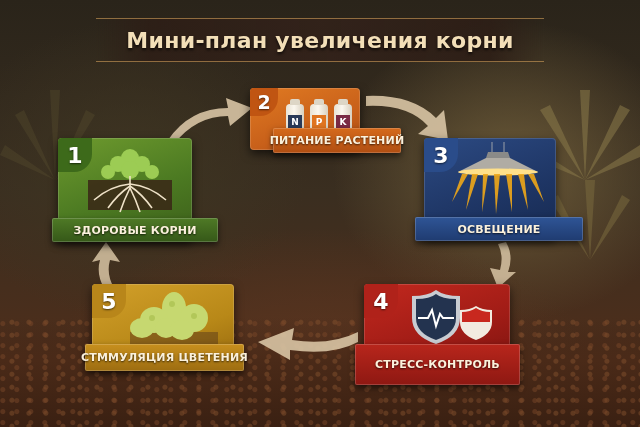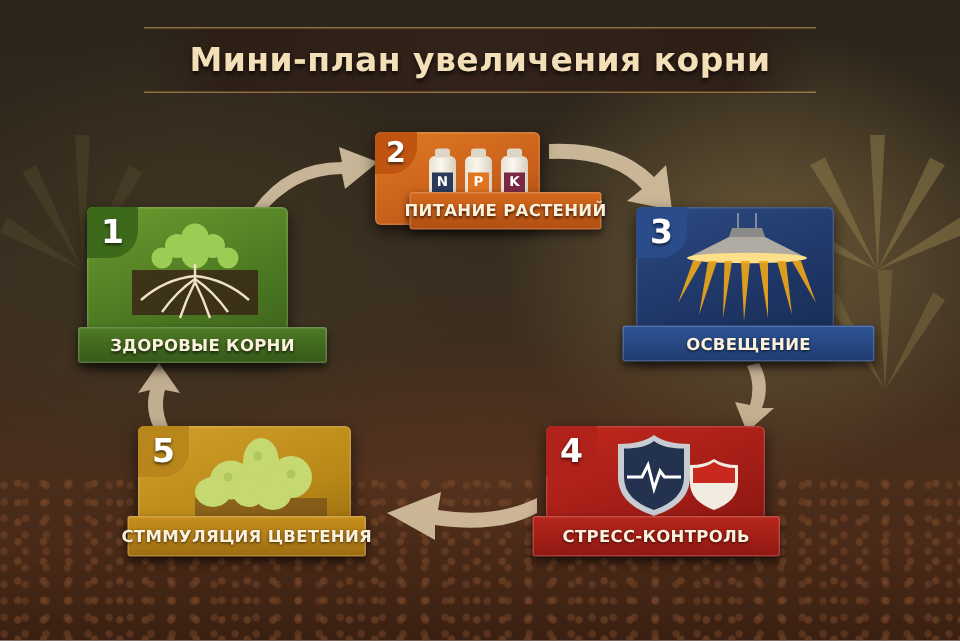--- a/index.html
+++ b/index.html
@@ -74,21 +74,21 @@
   .c3 { left: 424px; top: 138px; width: 132px; height: 100px;
         background: linear-gradient(160deg, #2c4a82 0%, #1e3564 60%, #172a50 100%); }
   .c3 .badge { background: #2a4c8a; }
   .l3 { left: 415px; top: 217px; width: 168px;
         background: linear-gradient(180deg, #2f5596, #1f3b70); }
 
   
   .c4 { left: 364px; top: 284px; width: 146px; height: 82px;
         background: linear-gradient(160deg, #c2281e 0%, #a01c16 60%, #7e1410 100%); }
   .c4 .badge { background: #b0221a; }
-  .l4 { left: 355px; top: 344px; width: 165px; height: 27px;
+  .l4 { left: 355px; top: 344px; width: 165px; height: 41px;
         background: linear-gradient(180deg, #b8261c, #8e1812); }
 
   
   .c5 { left: 92px; top: 284px; width: 142px; height: 82px;
         background: linear-gradient(160deg, #d2a02a 0%, #b88818 60%, #96680e 100%); }
   .c5 .badge { background: #b8861a; }
   .l5 { left: 85px; top: 344px; width: 159px; height: 27px;
         background: linear-gradient(180deg, #c8901e, #9c6c10); }
 
   .icon-wrap { position: absolute; }

